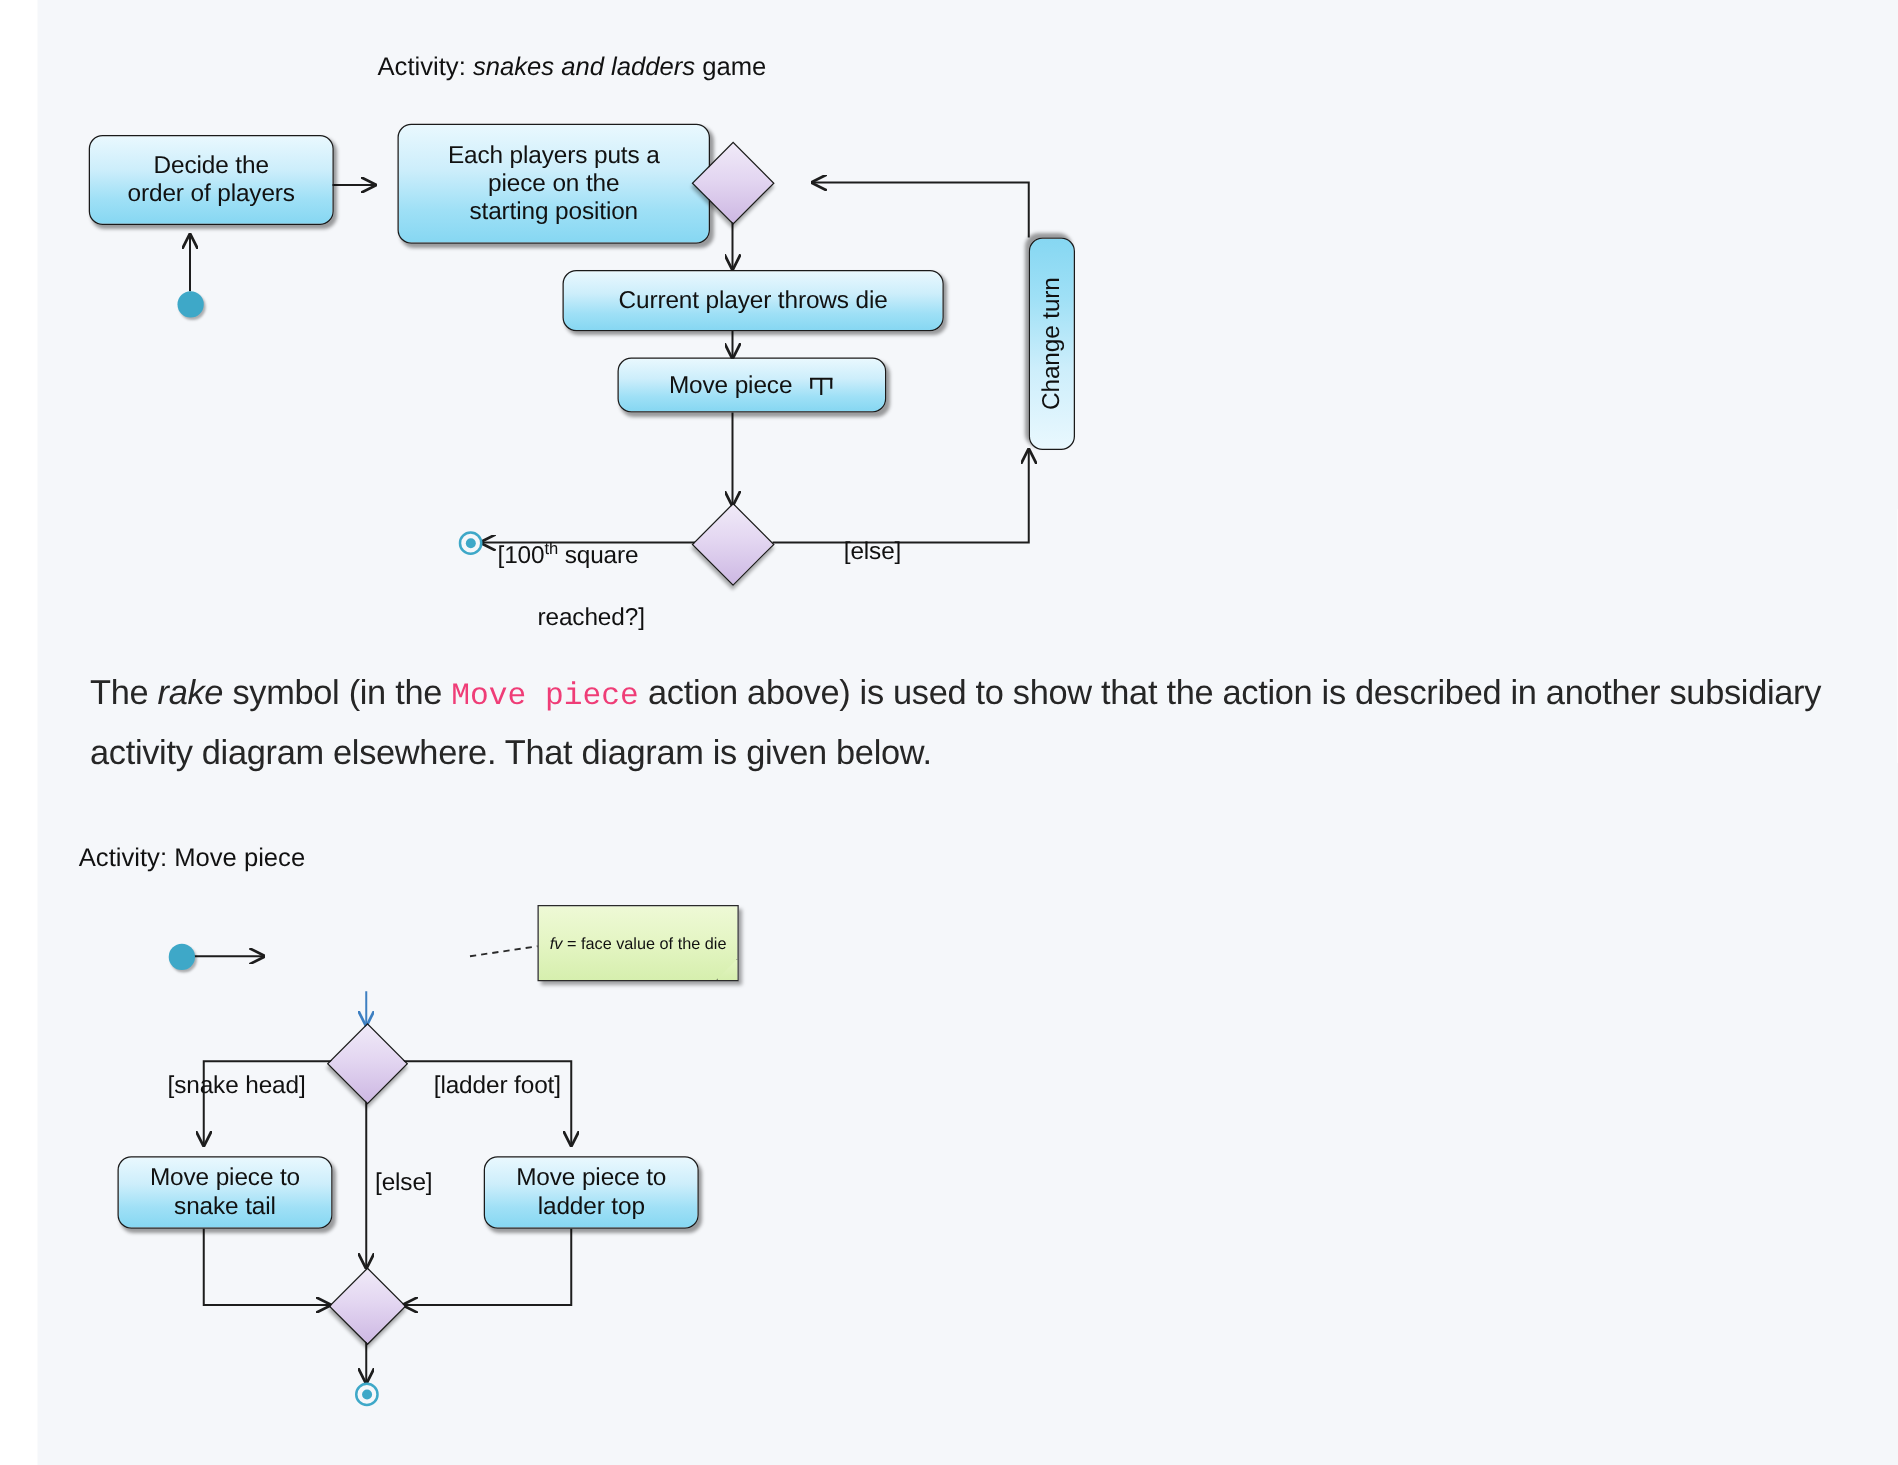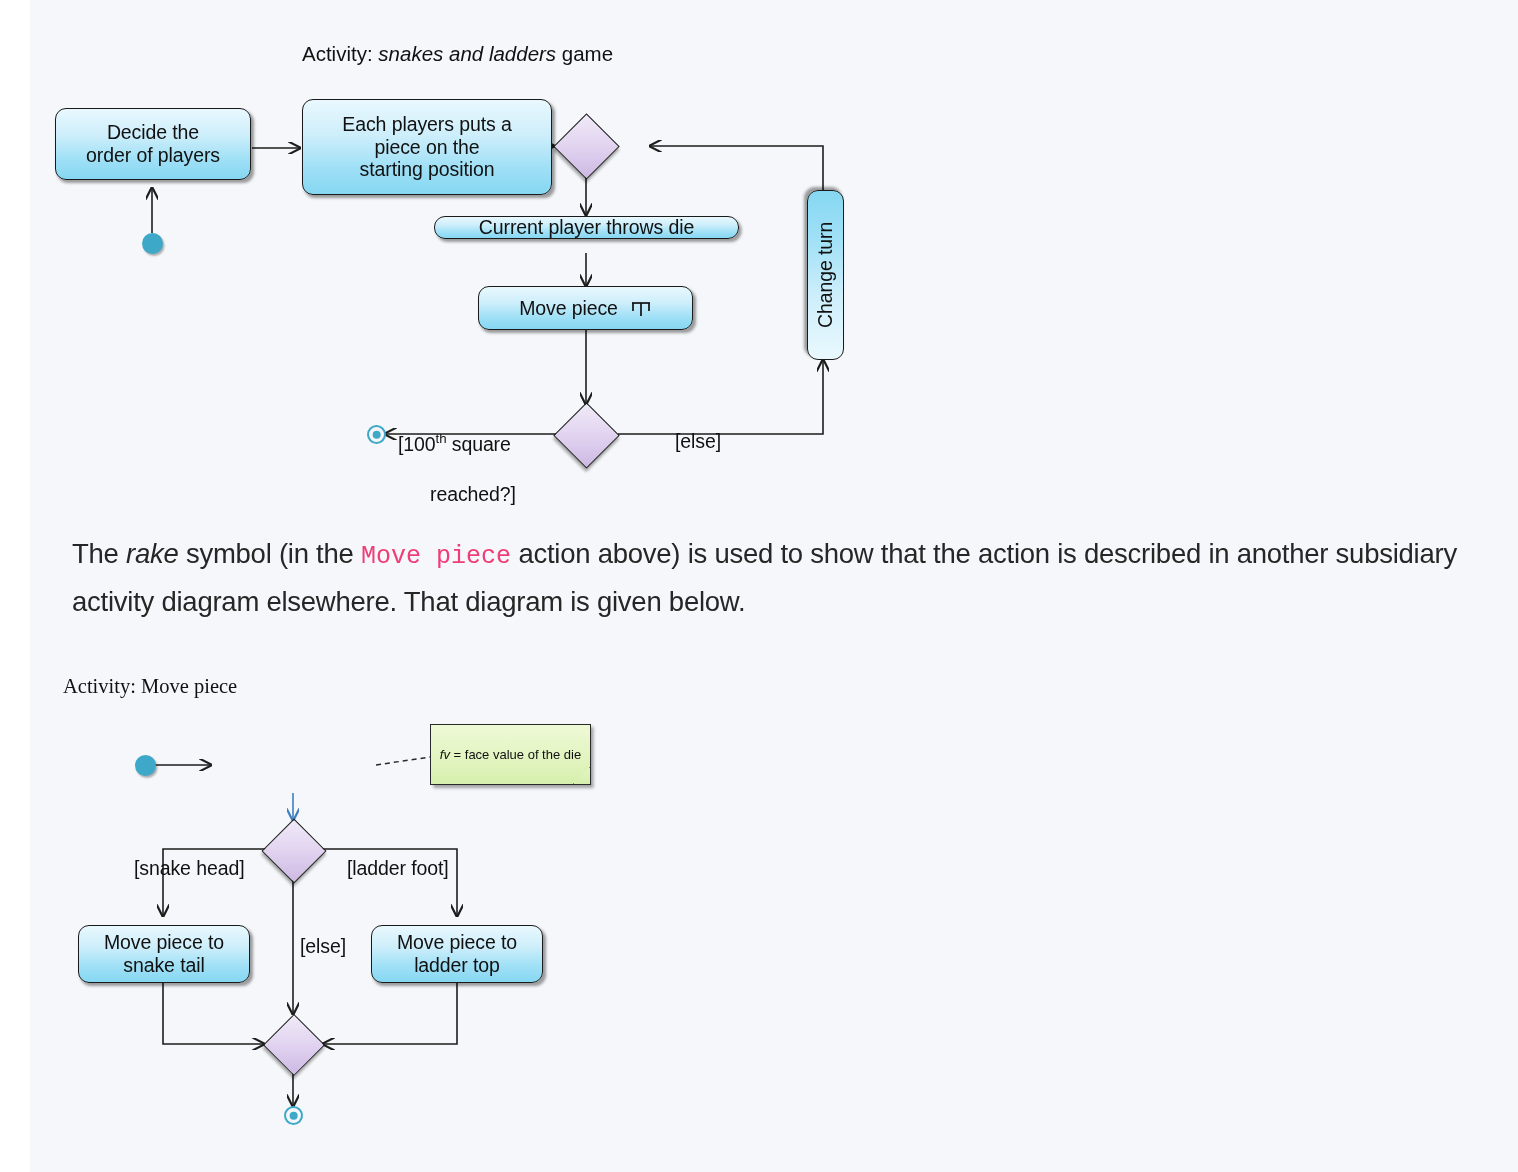--- a/index.html
+++ b/index.html
@@ -33,20 +33,21 @@
     box-shadow: 2.5px 3px 3px rgba(0,0,0,0.38);
     display: flex;
     align-items: center;
     justify-content: center;
     text-align: center;
     color: #111111;
     font-size: 19.5px;
     line-height: 1.16;
     letter-spacing: -0.1px;
     padding: 2px 6px;
+    margin-left: 16px;
   }
   .action .txt { display: block; }
 
   
   .action.vertical {
     writing-mode: vertical-rl;
     transform: rotate(180deg);
     padding: 6px 2px;
   }
 
@@ -241,21 +242,21 @@
       <span class="txt">Each players puts a</span>
       <span class="txt">piece on the</span>
       <span class="txt">starting position</span>
     </span>
   </div>
 
   <div class="diamond-wrap" style="left:524px; top:114px; width:64px; height:64px;">
     <div class="diamond" style="left:9.4px; top:9.4px; width:45px; height:45px; transform:rotate(45deg);"></div>
   </div>
 
-  <div class="action" style="left:404px; top:216px; width:305px; height:23px;">
+  <div class="action" style="left:404px; top:216px; width:305px; height:49px;">
     <span class="txt">Current player throws die</span>
   </div>
 
   <div class="action" style="left:448px; top:286px; width:215px; height:44px;">
     <span class="txt">Move piece</span>
     <span class="rake">
       <svg width="22" height="20" viewBox="0 0 22 20">
         <g stroke="#111" stroke-width="1.7" fill="none">
           <line x1="2" y1="5" x2="20" y2="5"></line>
           <line x1="3" y1="5" x2="3" y2="13"></line>
@@ -279,21 +280,21 @@
   <div class="lbl" style="left:368px; top:395px;"><span>[100</span><sup class="ord">th</sup><span> square</span></div>
 
   <div class="lbl" style="left:400px; top:447px;">reached?]</div>
 
   <div class="lbl" style="left:645px; top:394px;">[else]</div>
 
   <div id="prose">
     <span>The </span><span class="ital">rake</span><span> symbol (in the </span><span class="code">Move piece</span><span> action above) is used to show that the action is described in another subsidiary activity diagram elsewhere. That diagram is given below.</span>
   </div>
 
-  <div class="diagram-title" style="left:33px; top:675px;font-family:Liberation Serif, serif;">Activity: Move piece</div>
+  <div class="diagram-title" style="left:33px; top:675px;">Activity: Move piece</div>
 
   <div class="start-node" style="left:105px; top:755px; width:21px; height:21px;"></div>
 
 
   <div class="note" style="left:400px; top:724px; width:161px; height:61px;">
     <span>
       <span class="txt"><i>fv</i><span> = face value</span></span>
       <span class="txt">of the die</span>
     </span>
     <span class="fold"></span>

